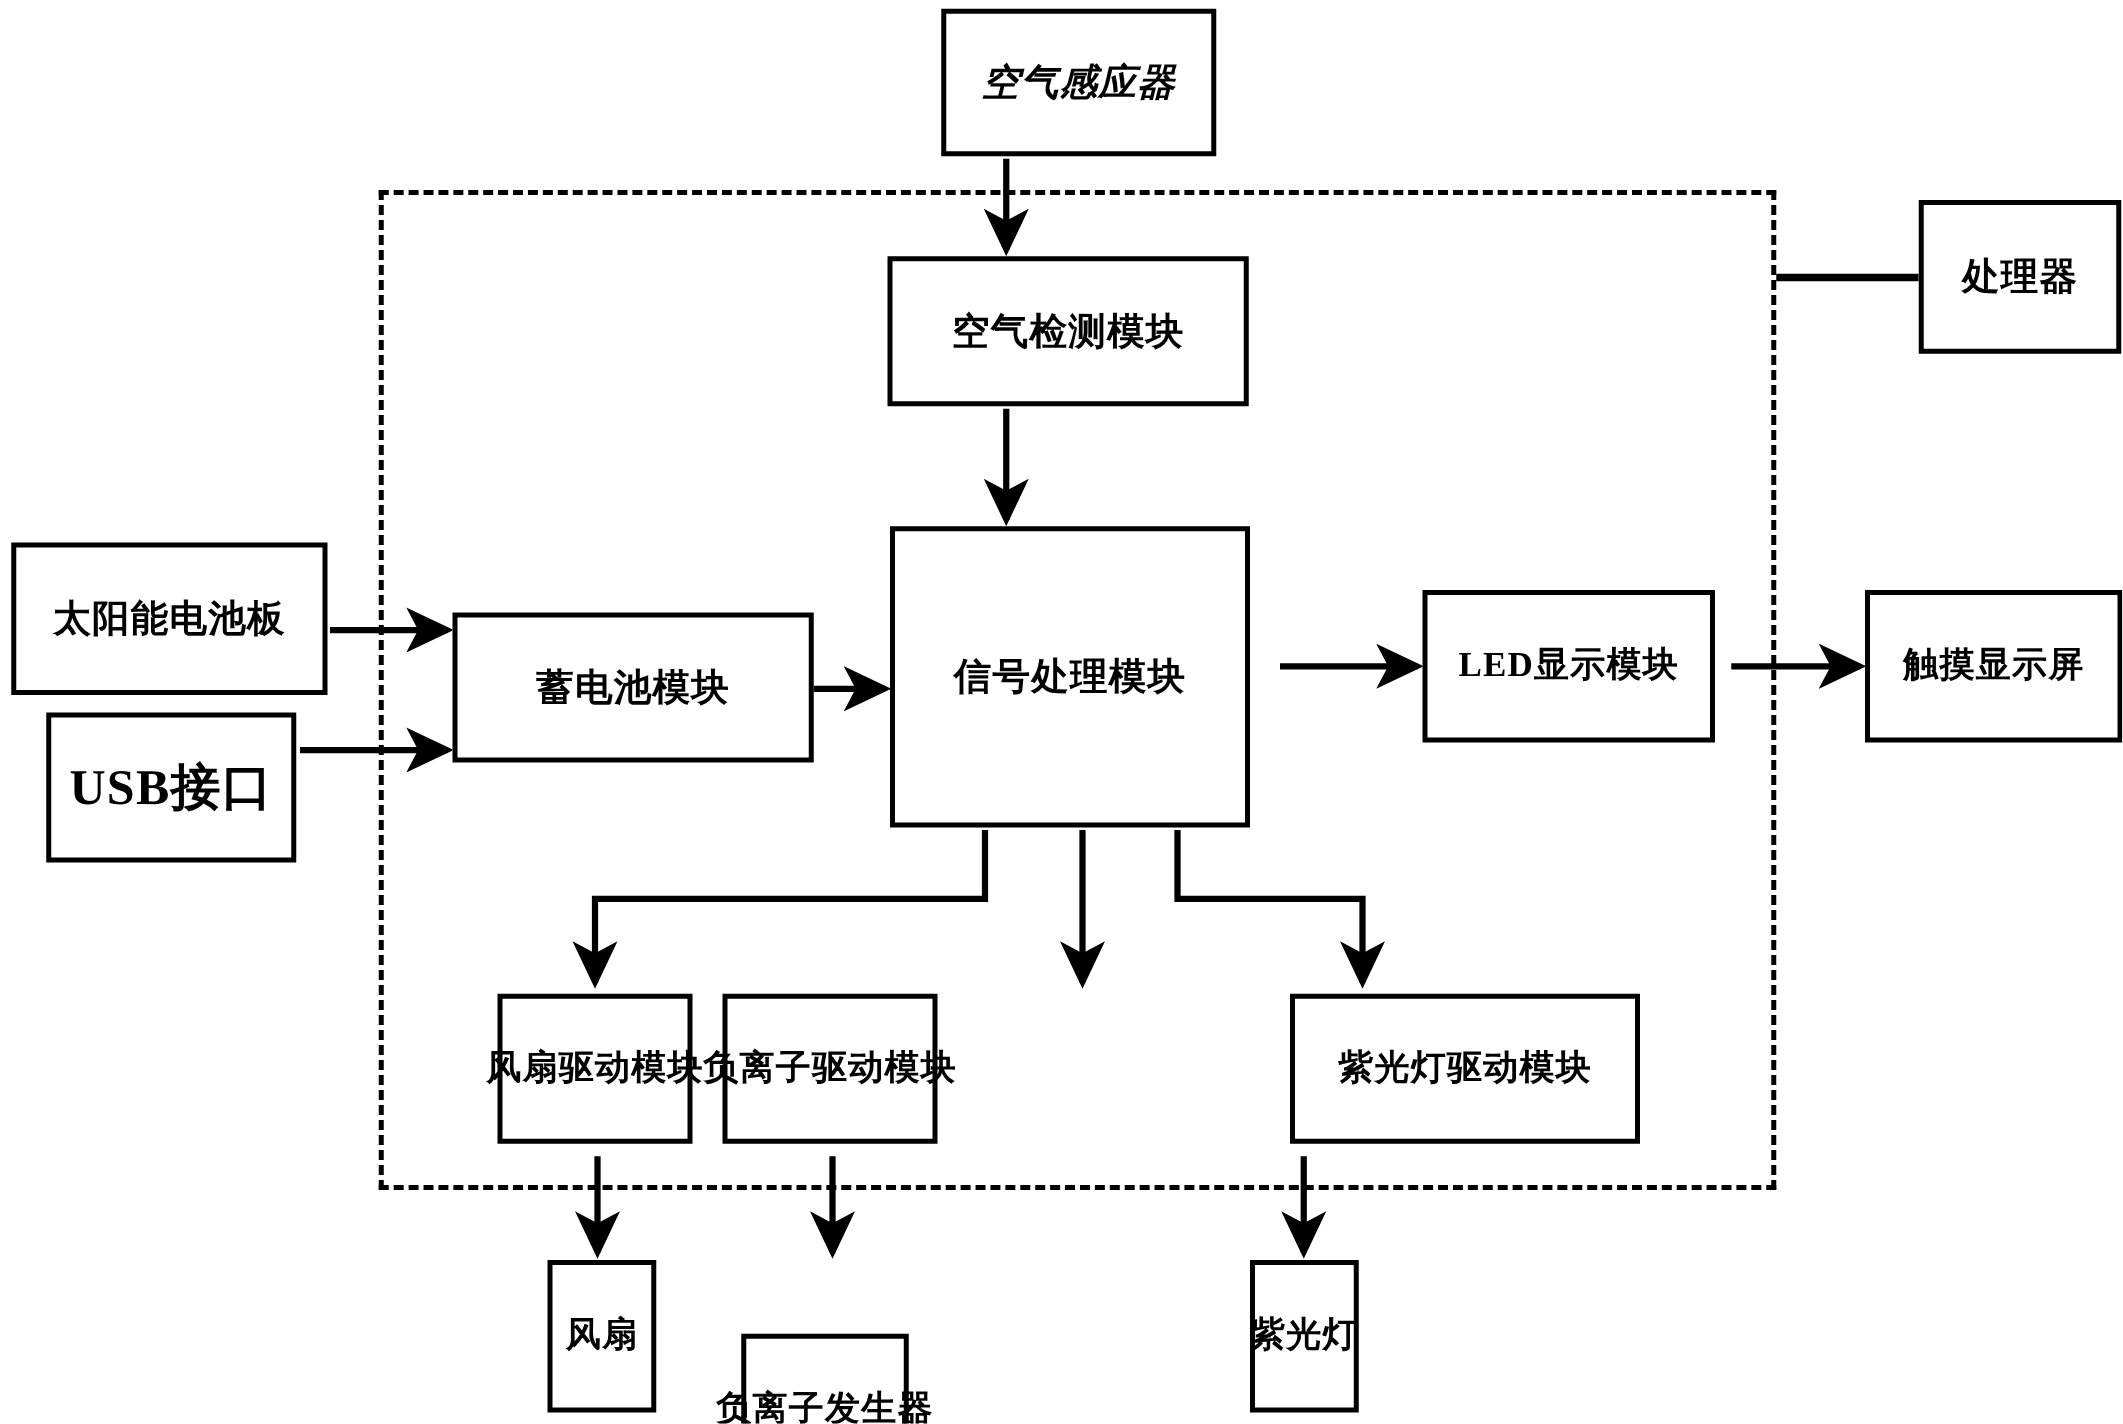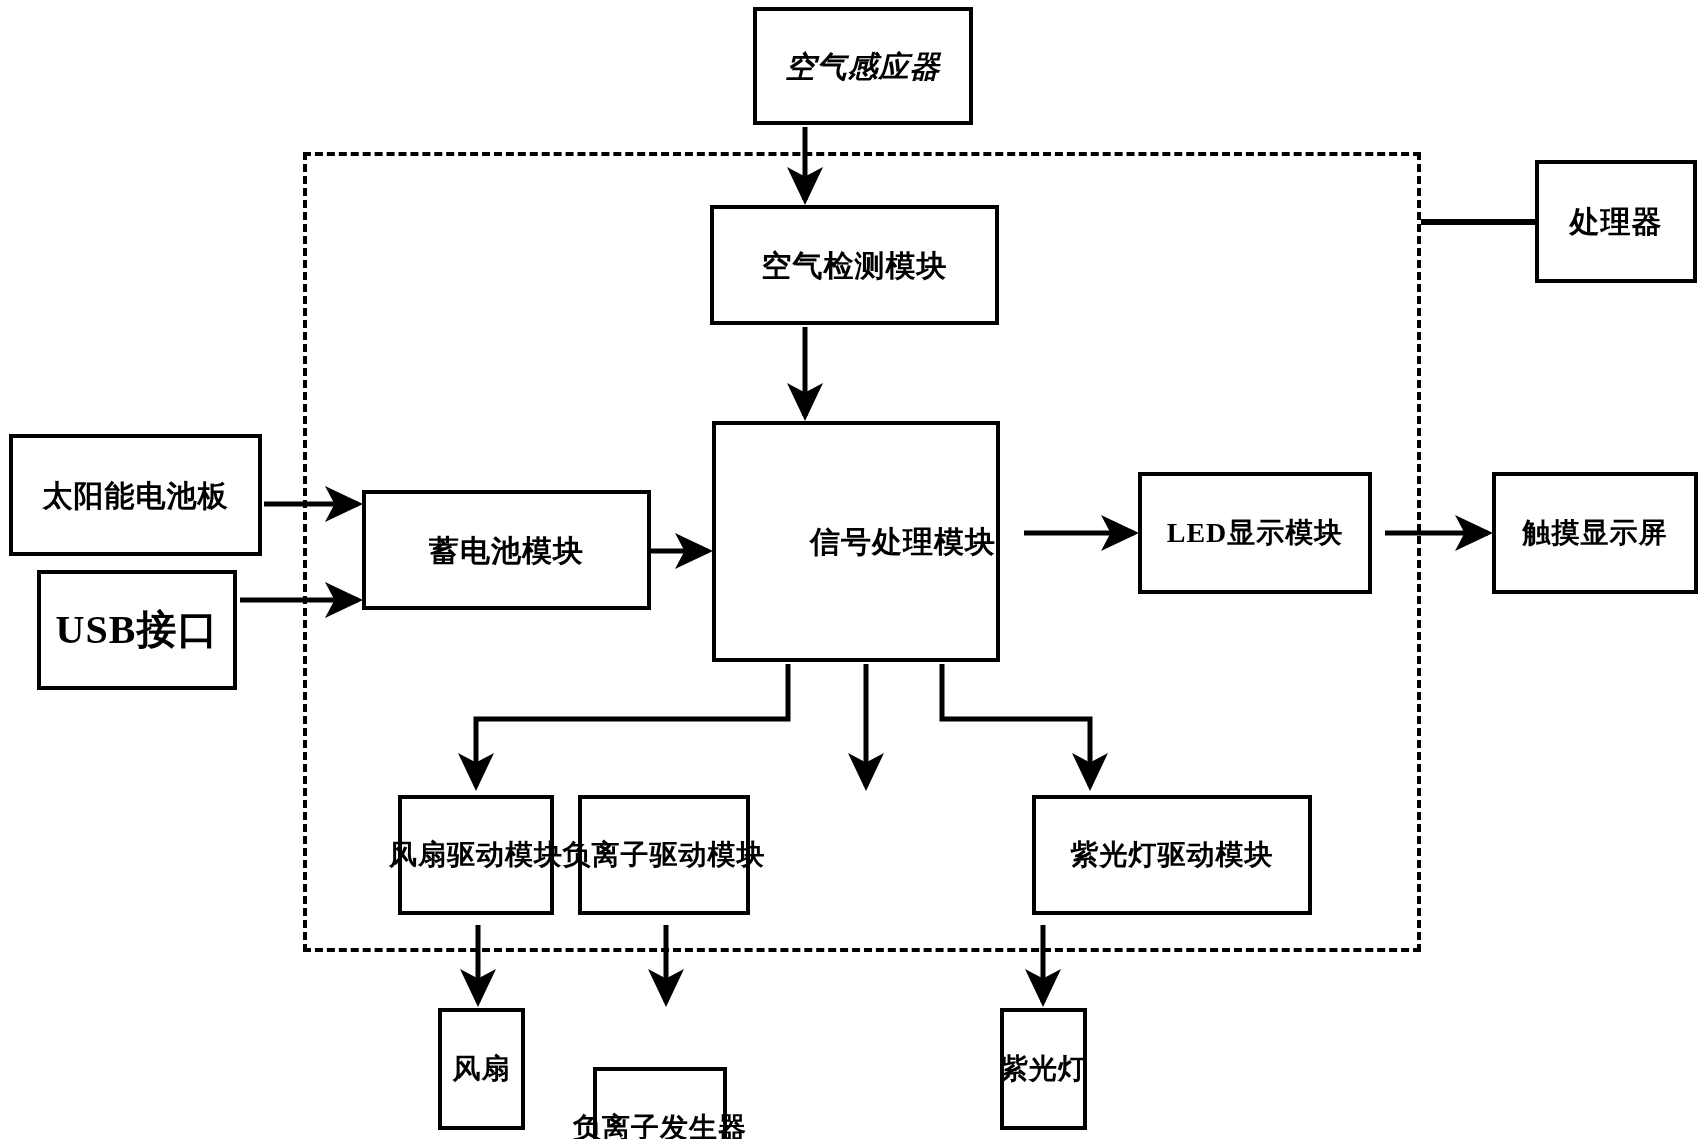--- a/index.html
+++ b/index.html
@@ -115,21 +115,21 @@
   </div>
   <div class="node" style="left: 9px; top: 418px; width: 253px; height: 122px; font-size: 30px; margin-top: 16px;">
     <span class="node-label">太阳能电池板</span>
   </div>
   <div class="node" style="left: 37px; top: 570px; width: 200px; height: 120px; font-size: 40px;">
     <span class="node-label">USB接口</span>
   </div>
   <div class="node" style="left: 362px; top: 490px; width: 289px; height: 120px; font-size: 30px;">
     <span class="node-label">蓄电池模块</span>
   </div>
-  <div class="node" style="left: 712px; top: 421px; width: 288px; height: 241px; font-size: 30px; justify-content: flex-end;">
+  <div class="node" style="left: 712px; top: 421px; width: 288px; height: 241px; font-size: 30px;">
     <span class="node-label">信号处理模块</span>
   </div>
   <div class="node" style="left: 1138px; top: 472px; width: 234px; height: 122px; font-size: 28px;">
     <span class="node-label">LED显示模块</span>
   </div>
   <div class="node" style="left: 1492px; top: 472px; width: 206px; height: 122px; font-size: 28px;">
     <span class="node-label">触摸显示屏</span>
   </div>
   <div class="node" style="left: 398px; top: 795px; width: 156px; height: 120px; font-size: 28px;">
     <span class="node-label">风扇驱动模块</span>

